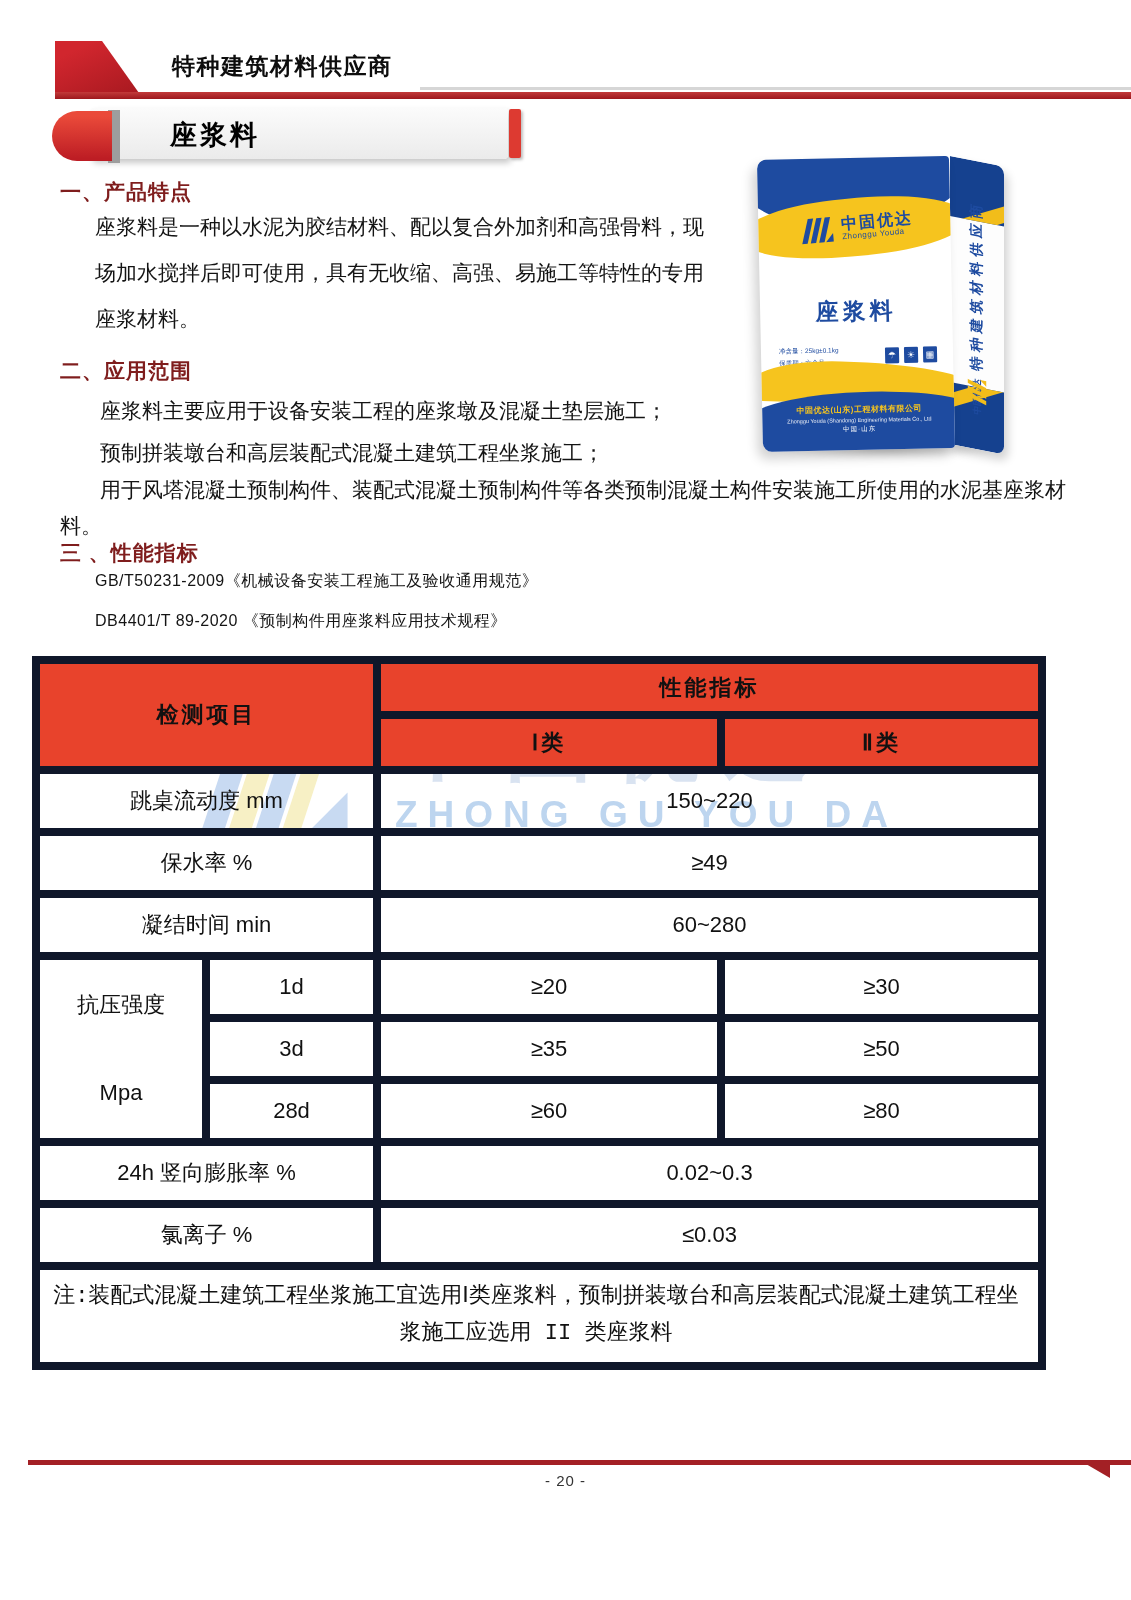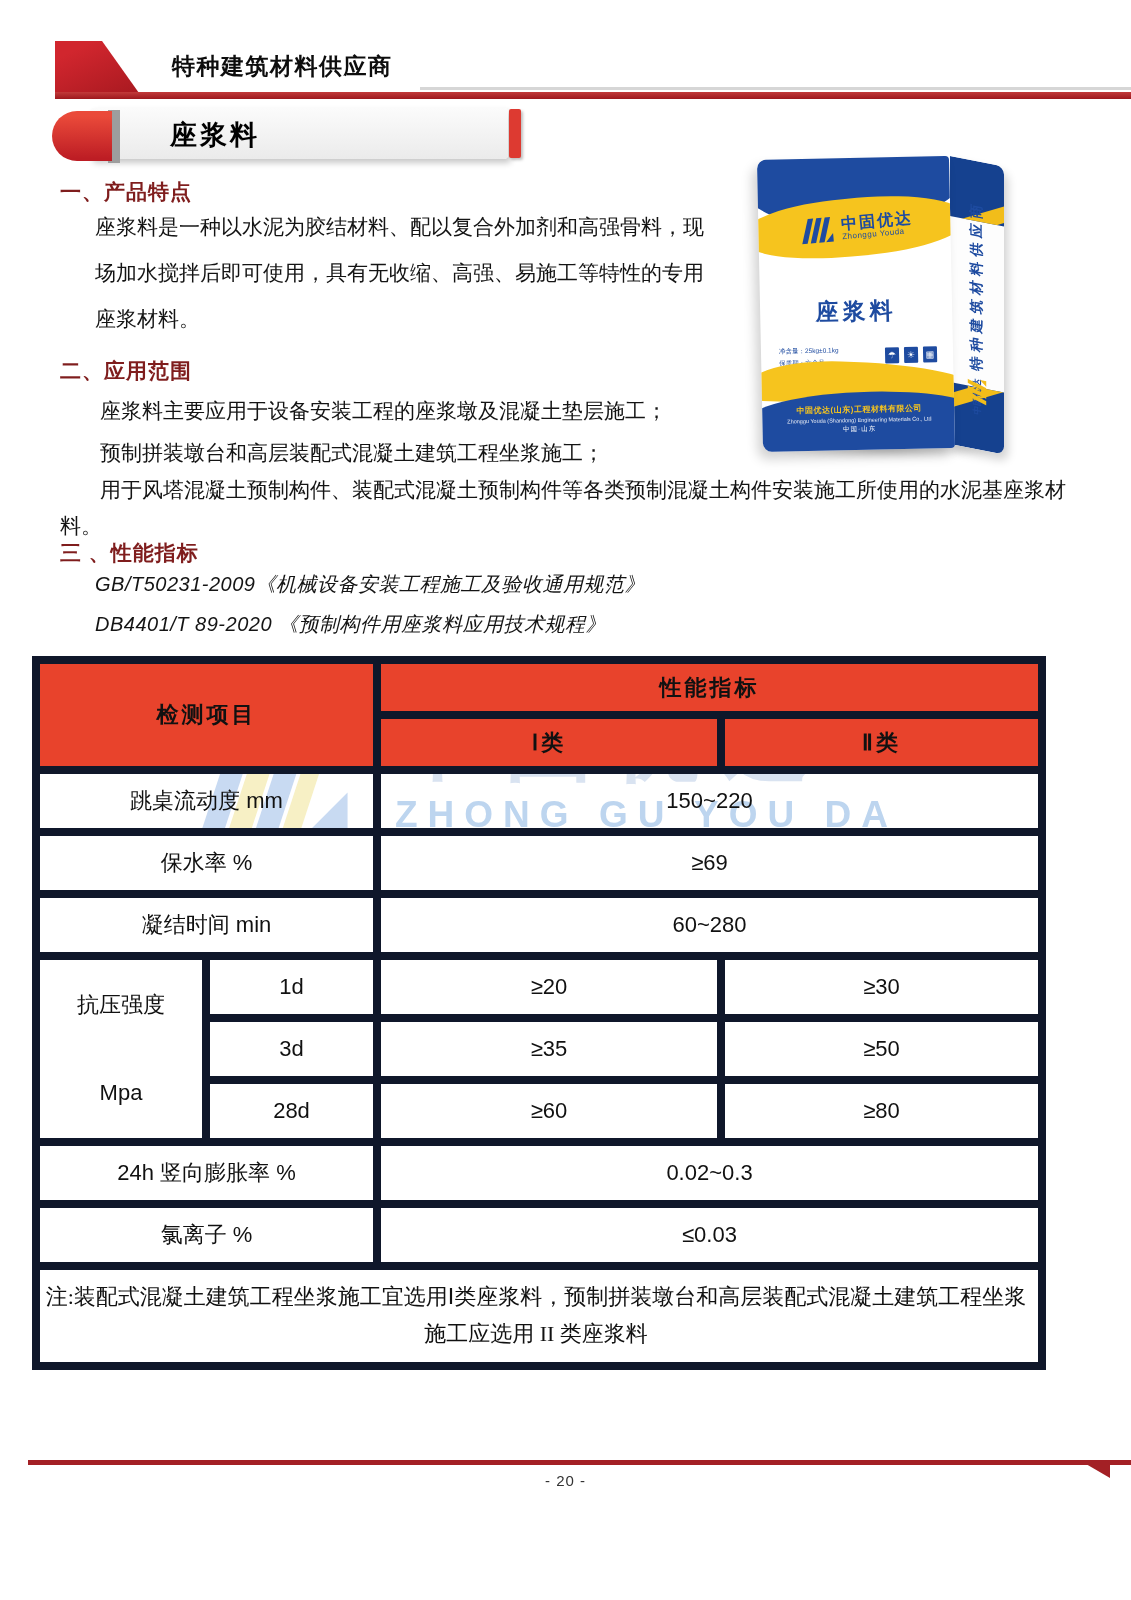--- a/index.html
+++ b/index.html
@@ -34,21 +34,21 @@
   .sec1-h { top:170px; }
   .sec1-p { position:absolute; left:95px; top:196px; width:615px; font-size:21px;
     line-height:46px; color:#141414; }
   .sec2-h { top:349px; }
   .sec2-p { position:absolute; left:60px; width:1036px; font-size:21px; line-height:36px;
     color:#141414; text-indent:40px; }
   .sec2-p1 { top:385px; }
   .sec2-p2 { top:427px; }
   .sec2-p3 { top:464px; }
   .sec3-h { top:531px; }
-  .std-line { position:absolute; left:95px; font-size:20px; color:#141414; letter-spacing:0.5px;font-style:italic; }
+  .std-line { position:absolute; left:95px; font-size:16px; color:#141414; letter-spacing:0.5px; }
   .std-1 { top:563px; }
   .std-2 { top:603px; }
 
   
   .pkg { position:absolute; left:752px; top:134px; width:266px; height:312px; }
   .pkg-shadow { position:absolute; left:18px; bottom:-4px; width:230px; height:22px;
     background:radial-gradient(ellipse at center, rgba(0,0,0,0.28), rgba(0,0,0,0) 70%); filter:blur(3px); }
   .pkg-side { position:absolute; left:198px; top:14px; width:54px; height:288px;
     background:#fdfdfd; transform:skewY(11deg); transform-origin:top left;
     border-radius:0 8px 8px 0; overflow:hidden; box-shadow:4px 6px 10px rgba(0,0,0,0.18); }
@@ -98,21 +98,21 @@
   .wm-en { position:absolute; left:198px; top:86px; font-size:37px; font-weight:bold;
     color:#bdd5ef; letter-spacing:10px; white-space:nowrap; }
   table.ptable { position:relative; z-index:2; width:100%; border-collapse:collapse; table-layout:fixed; background:transparent; }
   table.ptable td { border:8px solid #0f172a; text-align:center; vertical-align:middle;
     font-size:22px; color:#111; }
   td.th-red { background:#e8432c; color:#fff; font-weight:bold; letter-spacing:3px; font-size:22px; }
   tr.hrow { height:55px; }
   tr.brow { height:62px; }
   .strength-cell div { line-height:30px; }
   .strength-gap { height:58px; }
-  td.note-cell { text-align:left; font-family:Liberation Serif, serif; font-size:19.5px;
+  td.note-cell { text-align:left; font-family:Liberation Mono, monospace; font-size:19.5px;
     line-height:37px; padding:8px 10px 10px 4px; }
 
   
   .ftr-line { position:absolute; left:28px; top:1452px; width:1103px; height:5px; background:#a32025; }
   .ftr-tri { position:absolute; left:1086px; top:1456px; width:0; height:0;
     border-top:14px solid #a32025; border-left:24px solid transparent; }
   .ftr-page { position:absolute; left:0; top:1464px; width:1131px; text-align:center;
     font-size:15px; color:#333; letter-spacing:1px; }
 </style>
 </head>
@@ -221,21 +221,21 @@
       <tr class="hrow">
         <td class="th-red">Ⅰ类</td>
         <td class="th-red">Ⅱ类</td>
       </tr>
       <tr class="brow">
         <td colspan="2">跳桌流动度  mm</td>
         <td colspan="2">150~220</td>
       </tr>
       <tr class="brow">
         <td colspan="2">保水率  %</td>
-        <td colspan="2">≥69</td>
+        <td colspan="2">≥49</td>
       </tr>
       <tr class="brow">
         <td colspan="2">凝结时间  min</td>
         <td colspan="2">60~280</td>
       </tr>
       <tr class="brow">
         <td rowspan="3" class="strength-cell">
           <div>抗压强度</div>
           <div class="strength-gap"></div>
           <div>Mpa</div>

